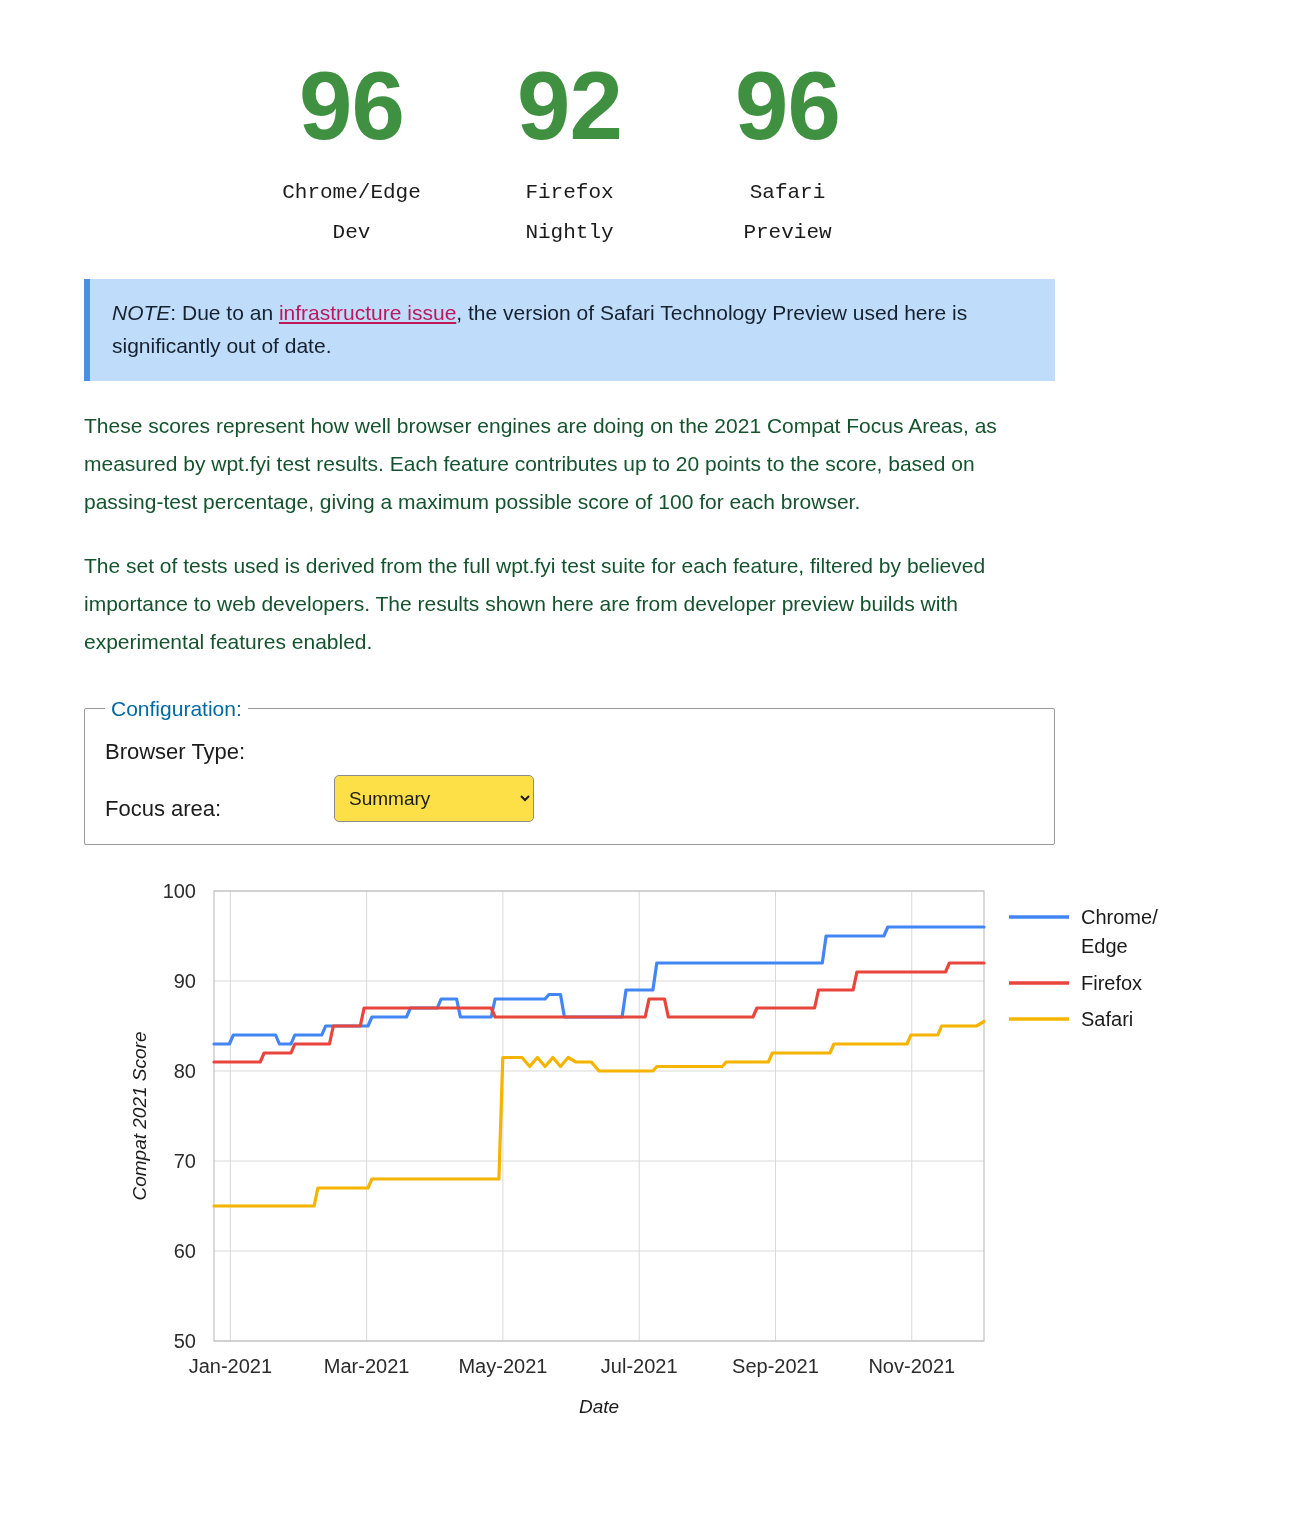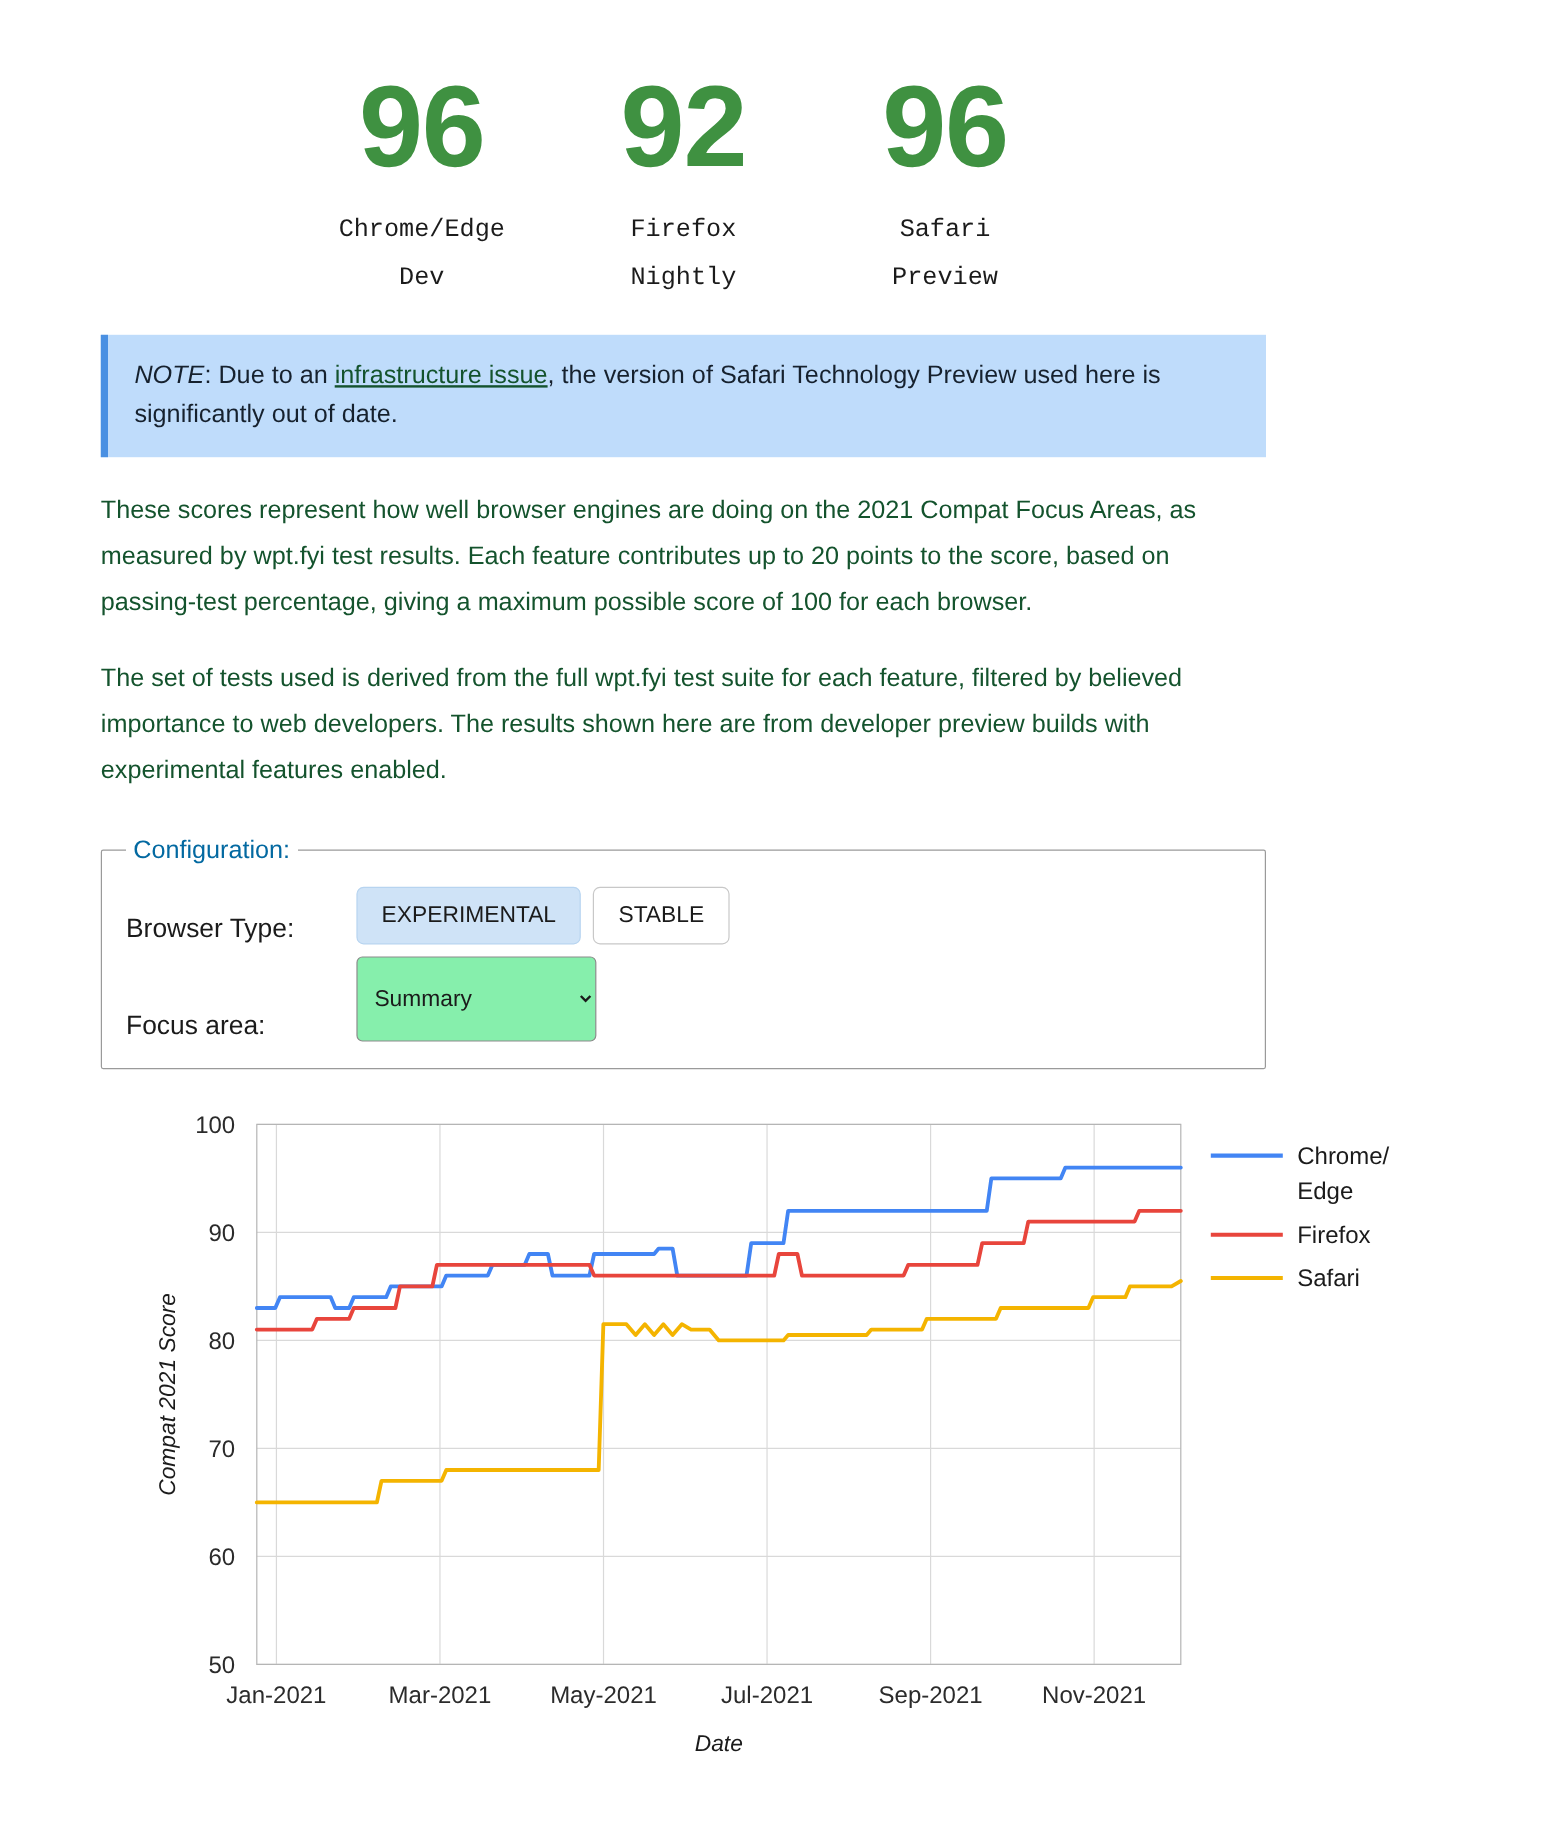--- a/index.html
+++ b/index.html
@@ -56,21 +56,21 @@
     padding: 17px 22px 19px 22px;
     font-size: 21px;
     line-height: 33px;
     color: #16212e;
   }
   .note em {
     font-style: italic;
     text-align: right;
   }
   .note a {
-    color: #14532d;
+    color: #be185d;
     text-decoration: underline;
   }
 
   
   p.body-text {
     font-size: 21px;
     line-height: 38px;
     color: #14532d;
     margin: 26px 0 0 0;
   }
@@ -111,27 +111,28 @@
     color: #1b1b1b;
     cursor: pointer;
   }
   .toggle-btn.active {
     background: #cfe3f7;
     border-color: #b7d4f0;
   }
   select.focus-select {
     font-family: "Liberation Sans", sans-serif;
     font-size: 19px;
-    padding: 23px 10px;
+    padding: 11px 10px;
     border: 1px solid #8c8c8c;
     border-radius: 5px;
-    background: #86efac;
+    background: #fde047;
     color: #1b1b1b;
     width: 200px;
     cursor: pointer;
+    margin-left: 37px;
   }
 
   
   .chart-wrap {
     margin-top: 26px;
     width: 1130px;
     height: 560px;
     position: relative;
   }
   .chart-svg { display: block; }
@@ -176,24 +177,20 @@
     <em>NOTE</em><span>: Due to an </span><a href="#">infrastructure issue</a><span>, the version of Safari Technology Preview used here is significantly out of date.</span>
   </div>
 
   <p class="body-text">These scores represent how well browser engines are doing on the 2021 Compat Focus Areas, as measured by wpt.fyi test results. Each feature contributes up to 20 points to the score, based on passing-test percentage, giving a maximum possible score of 100 for each browser.</p>
   <p class="body-text">The set of tests used is derived from the full wpt.fyi test suite for each feature, filtered by believed importance to web developers. The results shown here are from developer preview builds with experimental features enabled.</p>
 
   <fieldset class="config">
     <legend>Configuration:</legend>
     <div class="config-row">
       <div class="config-label">Browser Type:</div>
-      <div class="btn-group">
-        <button class="toggle-btn active">EXPERIMENTAL</button>
-        <button class="toggle-btn">STABLE</button>
-      </div>
     </div>
     <div class="config-row">
       <div class="config-label">Focus area:</div>
       <select class="focus-select">
         <option>Summary</option>
       </select>
     </div>
   </fieldset>
 
   <div class="chart-wrap">

